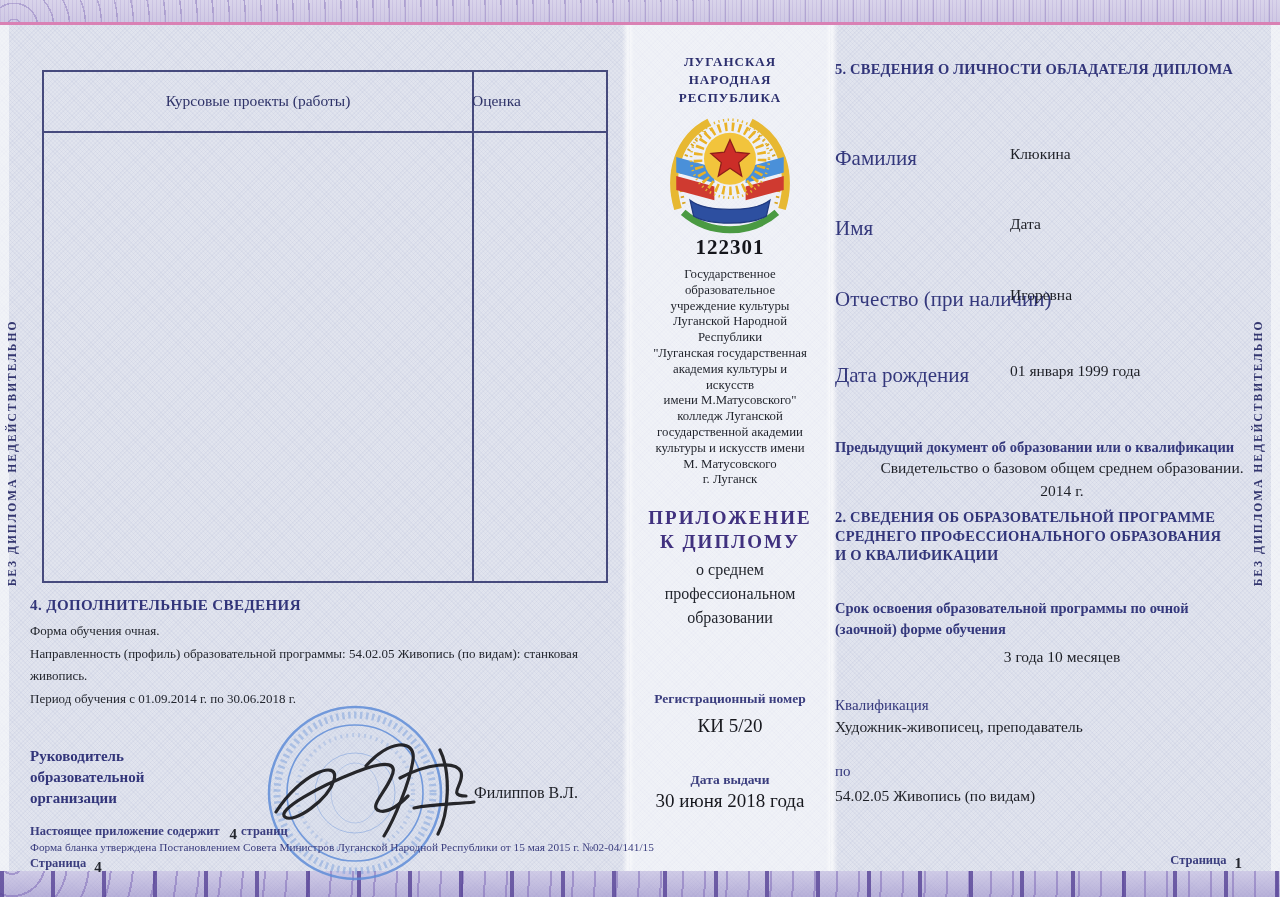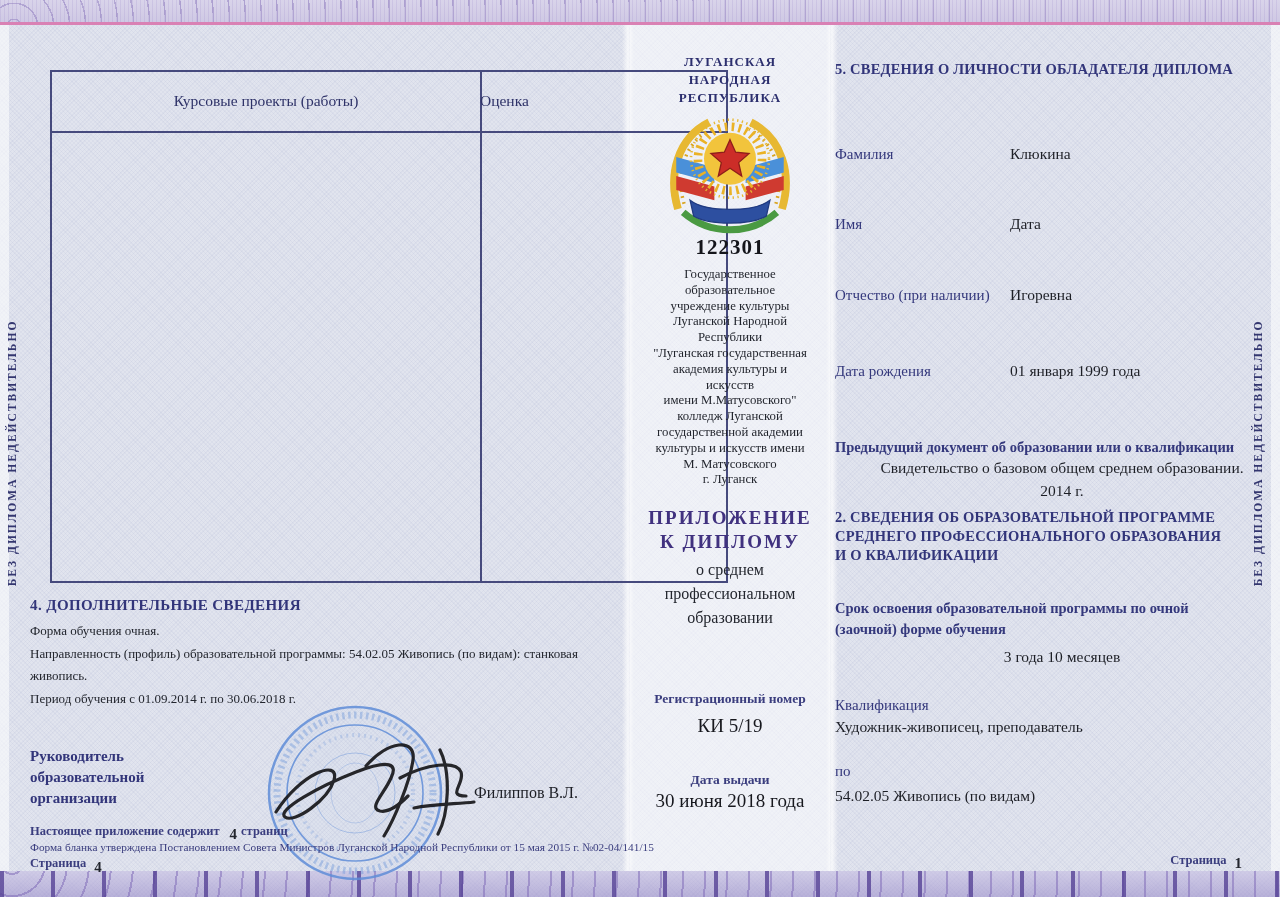--- a/index.html
+++ b/index.html
@@ -33,21 +33,21 @@
   .fold { position:absolute; top:25px; bottom:26px; width:12px;
     background:linear-gradient(90deg, rgba(255,255,255,0), rgba(255,255,255,.75), rgba(255,255,255,0)); }
 
   .vtext {
     position:absolute; width:430px; text-align:center;
     transform:rotate(-90deg);
     font-size:11.5px; font-weight:bold; letter-spacing:2px; color:#33366f;
   }
 
   
-  .table { position:absolute; left:42px; top:70px; width:678px; height:513px; border:2px solid #464a7d;margin-left:8px; }
+  .table { position:absolute; left:42px; top:70px; width:566px; height:513px; border:2px solid #464a7d; }
   .table .hdr-row { position:absolute; left:0; top:0; right:0; height:61px; border-bottom:2px solid #464a7d; }
   .table .col-div { position:absolute; top:0; bottom:0; left:428px; width:2px; background:#464a7d; }
   .table .h1 { position:absolute; left:0; top:20px; width:428px; text-align:center; color:#2e3268; font-size:15.5px; }
   .table .h2 { position:absolute; left:428px; top:20px; width:138px; color:#2e3268; font-size:15.5px; }
 
   .sec4-title { position:absolute; left:30px; top:597px; color:#32357a; font-weight:bold; font-size:15px; letter-spacing:.4px; }
   .sec4-p { position:absolute; left:30px; width:608px; color:#23262e; font-size:13px; line-height:22px; }
 
   .leader { position:absolute; left:30px; top:746px; color:#32357a; font-size:15px; line-height:21px; font-weight:bold; }
   .signatory { position:absolute; left:474px; top:784px; color:#1d1f26; font-size:16px; }
@@ -69,21 +69,21 @@
   .doc-title { position:absolute; left:-16px; right:-16px; top:481px; color:#40317f; font-weight:bold; font-size:19px; line-height:24px; letter-spacing:2px; }
   .doc-sub { position:absolute; left:0; right:0; top:533px; color:#23262e; font-size:16px; line-height:24px; }
   .reg-label { position:absolute; left:0; right:0; top:666px; color:#3a3d7e; font-weight:bold; font-size:13.5px; }
   .reg-value { position:absolute; left:0; right:0; top:690px; color:#17181e; font-size:19px; }
   .issue-label { position:absolute; left:0; right:0; top:747px; color:#3a3d7e; font-weight:bold; font-size:13.5px; }
   .issue-value { position:absolute; left:0; right:0; top:765px; color:#17181e; font-size:19px; }
 
   
   .rp { position:absolute; left:835px; top:25px; width:422px; }
   .rp .s-title { position:absolute; left:0; color:#32357a; font-weight:bold; font-size:14.5px; line-height:19px; letter-spacing:.2px; }
-  .rp .f-label { position:absolute; left:0; color:#34387c; font-size:15px; }
+  .rp .f-label { position:absolute; left:0; color:#34387c; font-size:21px; }
   .rp .f-value { position:absolute; left:175px; color:#1d1f26; font-size:15.5px; }
   .rp .centerline { position:absolute; left:17px; width:420px; text-align:center; color:#1d1f26; font-size:15.5px; }
   .rp .lbl-block { position:absolute; left:0; width:422px; color:#34387c; font-size:14.5px; line-height:21px; font-weight:bold; }
   .rp .plain-lbl { position:absolute; left:0; color:#34387c; font-size:15px; }
   .rp .plain-val { position:absolute; left:0; color:#1d1f26; font-size:15.5px; }
 
   .stamp { position:absolute; left:233px; top:698px; opacity:.85; }
   .signature { position:absolute; left:248px; top:712px; }
 </style>
 </head>
@@ -199,21 +199,21 @@
       <div>ПРИЛОЖЕНИЕ</div>
       <div>К ДИПЛОМУ</div>
     </div>
     <div class="doc-sub">
       <div>о среднем</div>
       <div>профессиональном</div>
       <div>образовании</div>
     </div>
 
     <div class="reg-label">Регистрационный номер</div>
-    <div class="reg-value">КИ 5/19</div>
+    <div class="reg-value">КИ 5/20</div>
     <div class="issue-label">Дата выдачи</div>
     <div class="issue-value">30 июня 2018 года</div>
   </div>
 
   <div class="rp">
     <div class="s-title" style="top:35px; width:422px;">5. СВЕДЕНИЯ О ЛИЧНОСТИ ОБЛАДАТЕЛЯ ДИПЛОМА</div>
 
     <div class="f-label" style="top:121px;">Фамилия</div>
     <div class="f-value" style="top:120px;">Клюкина</div>
 

